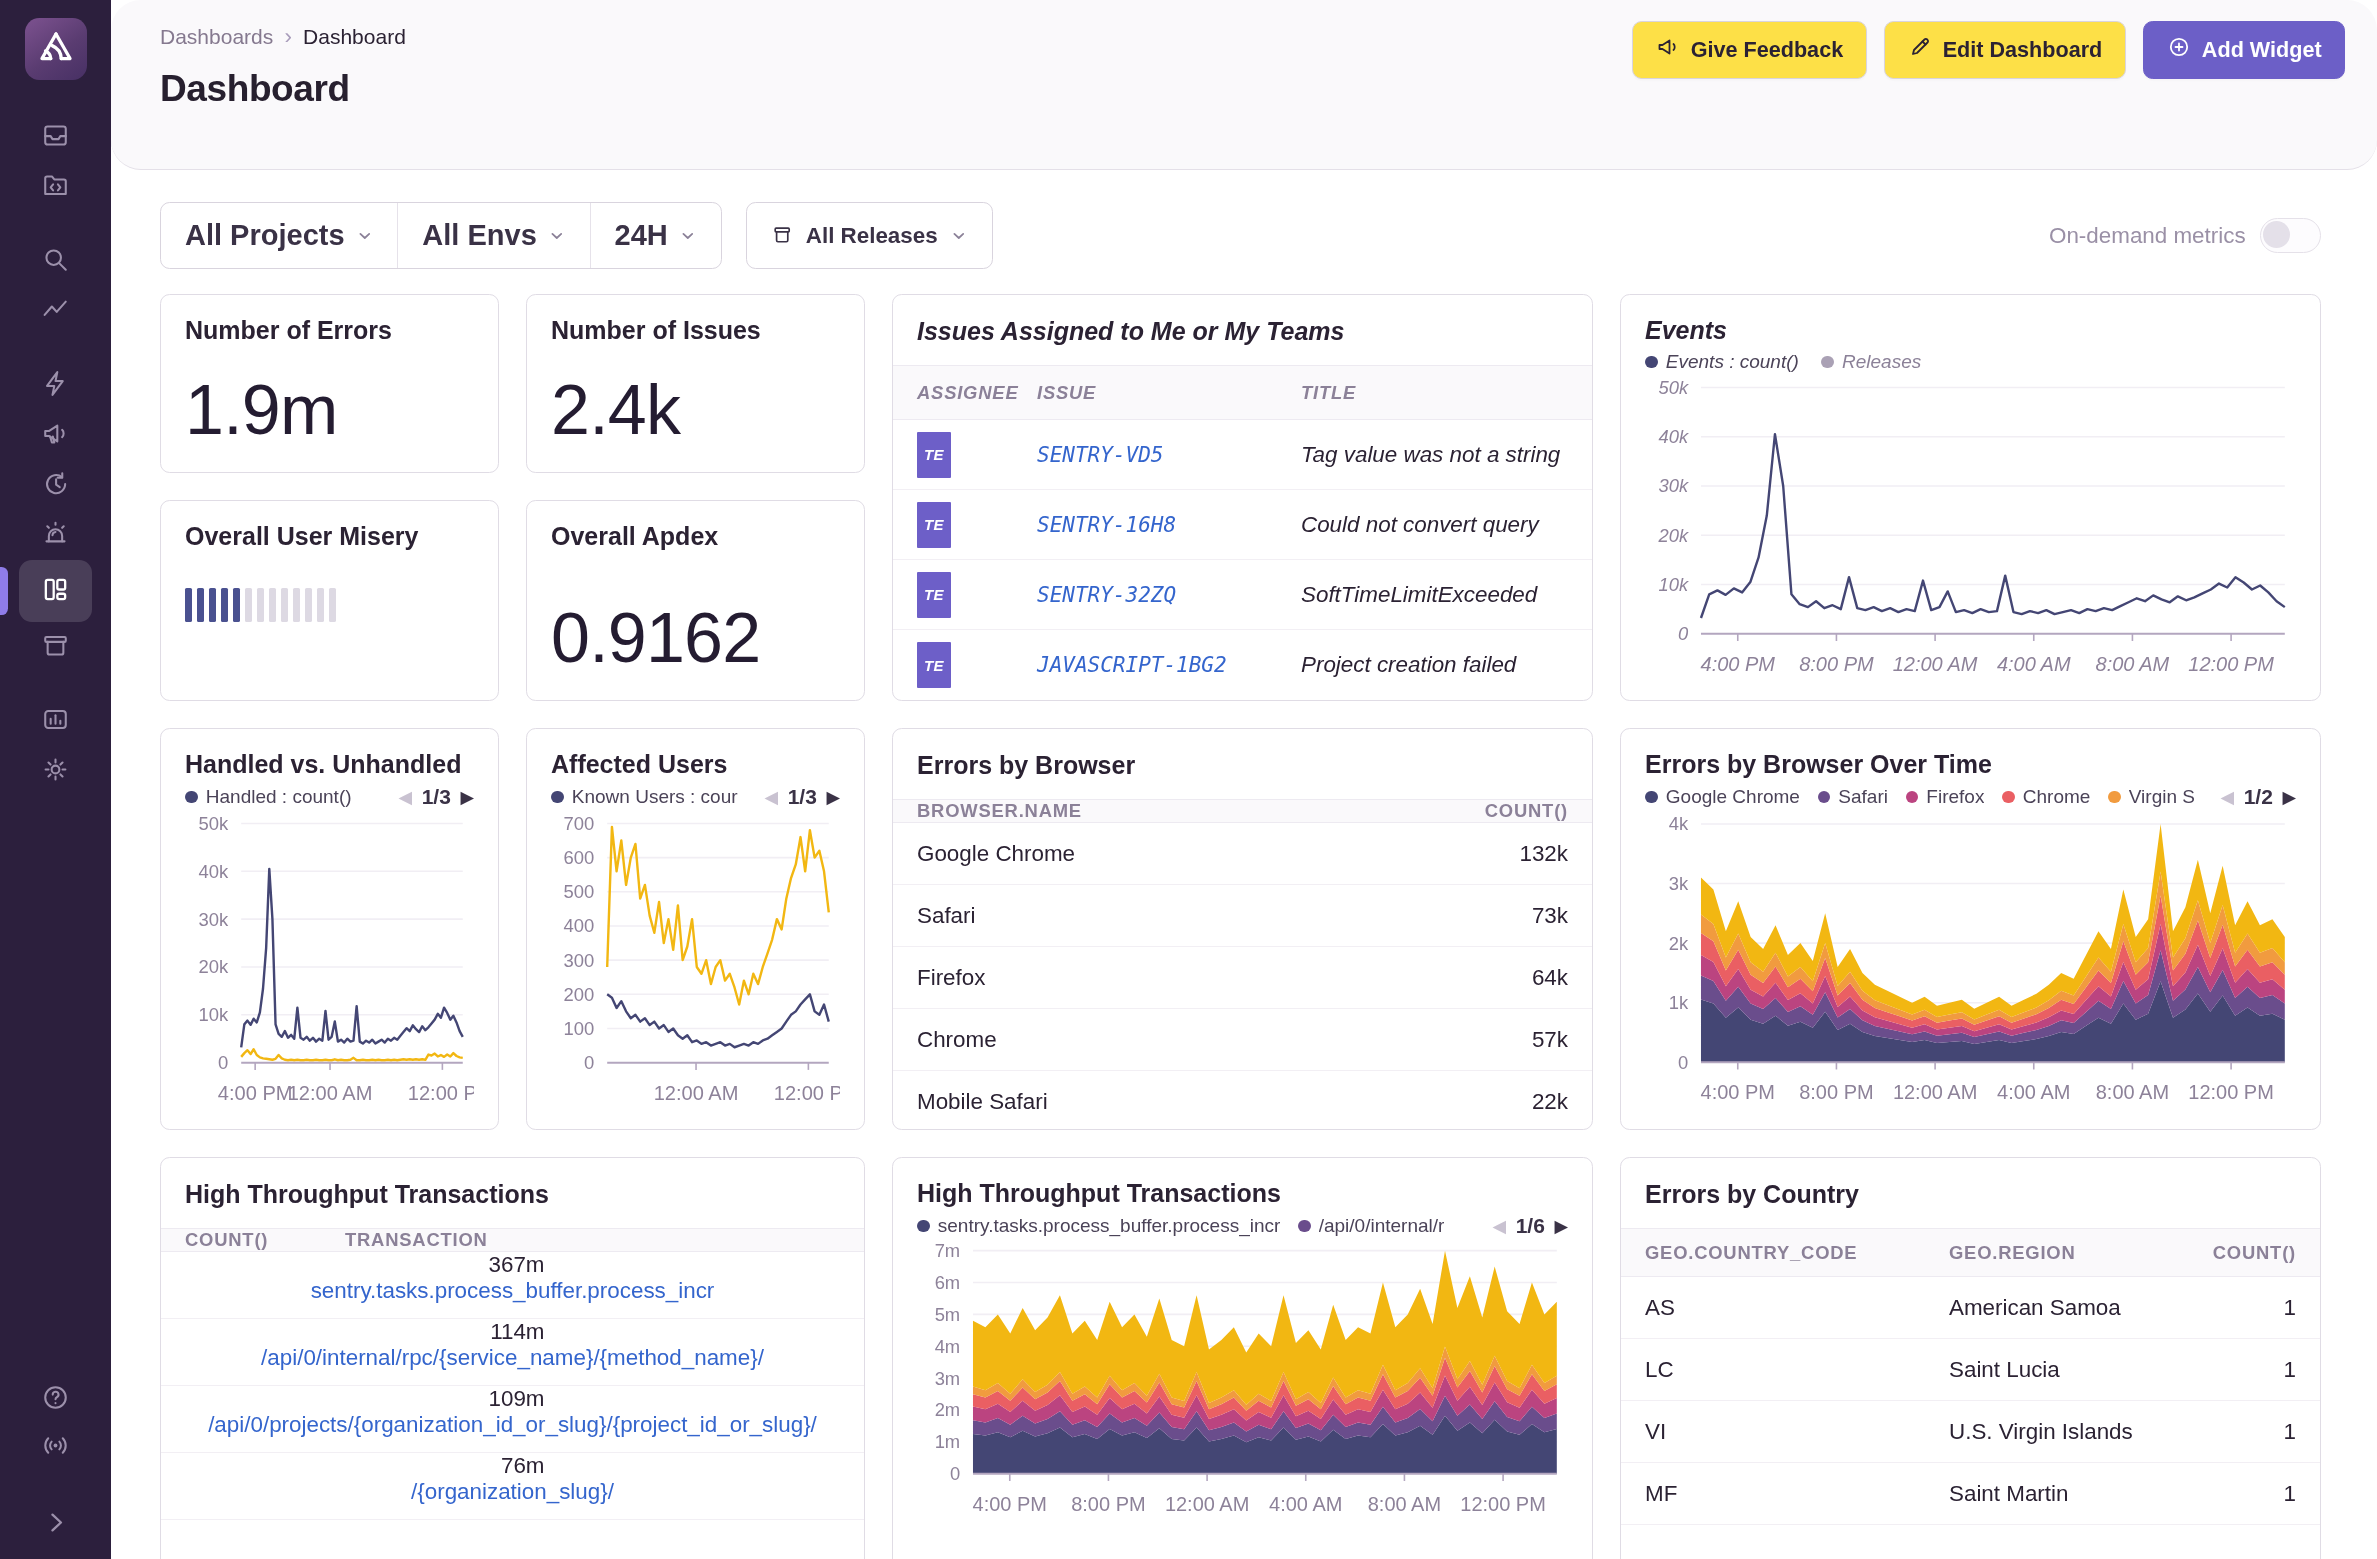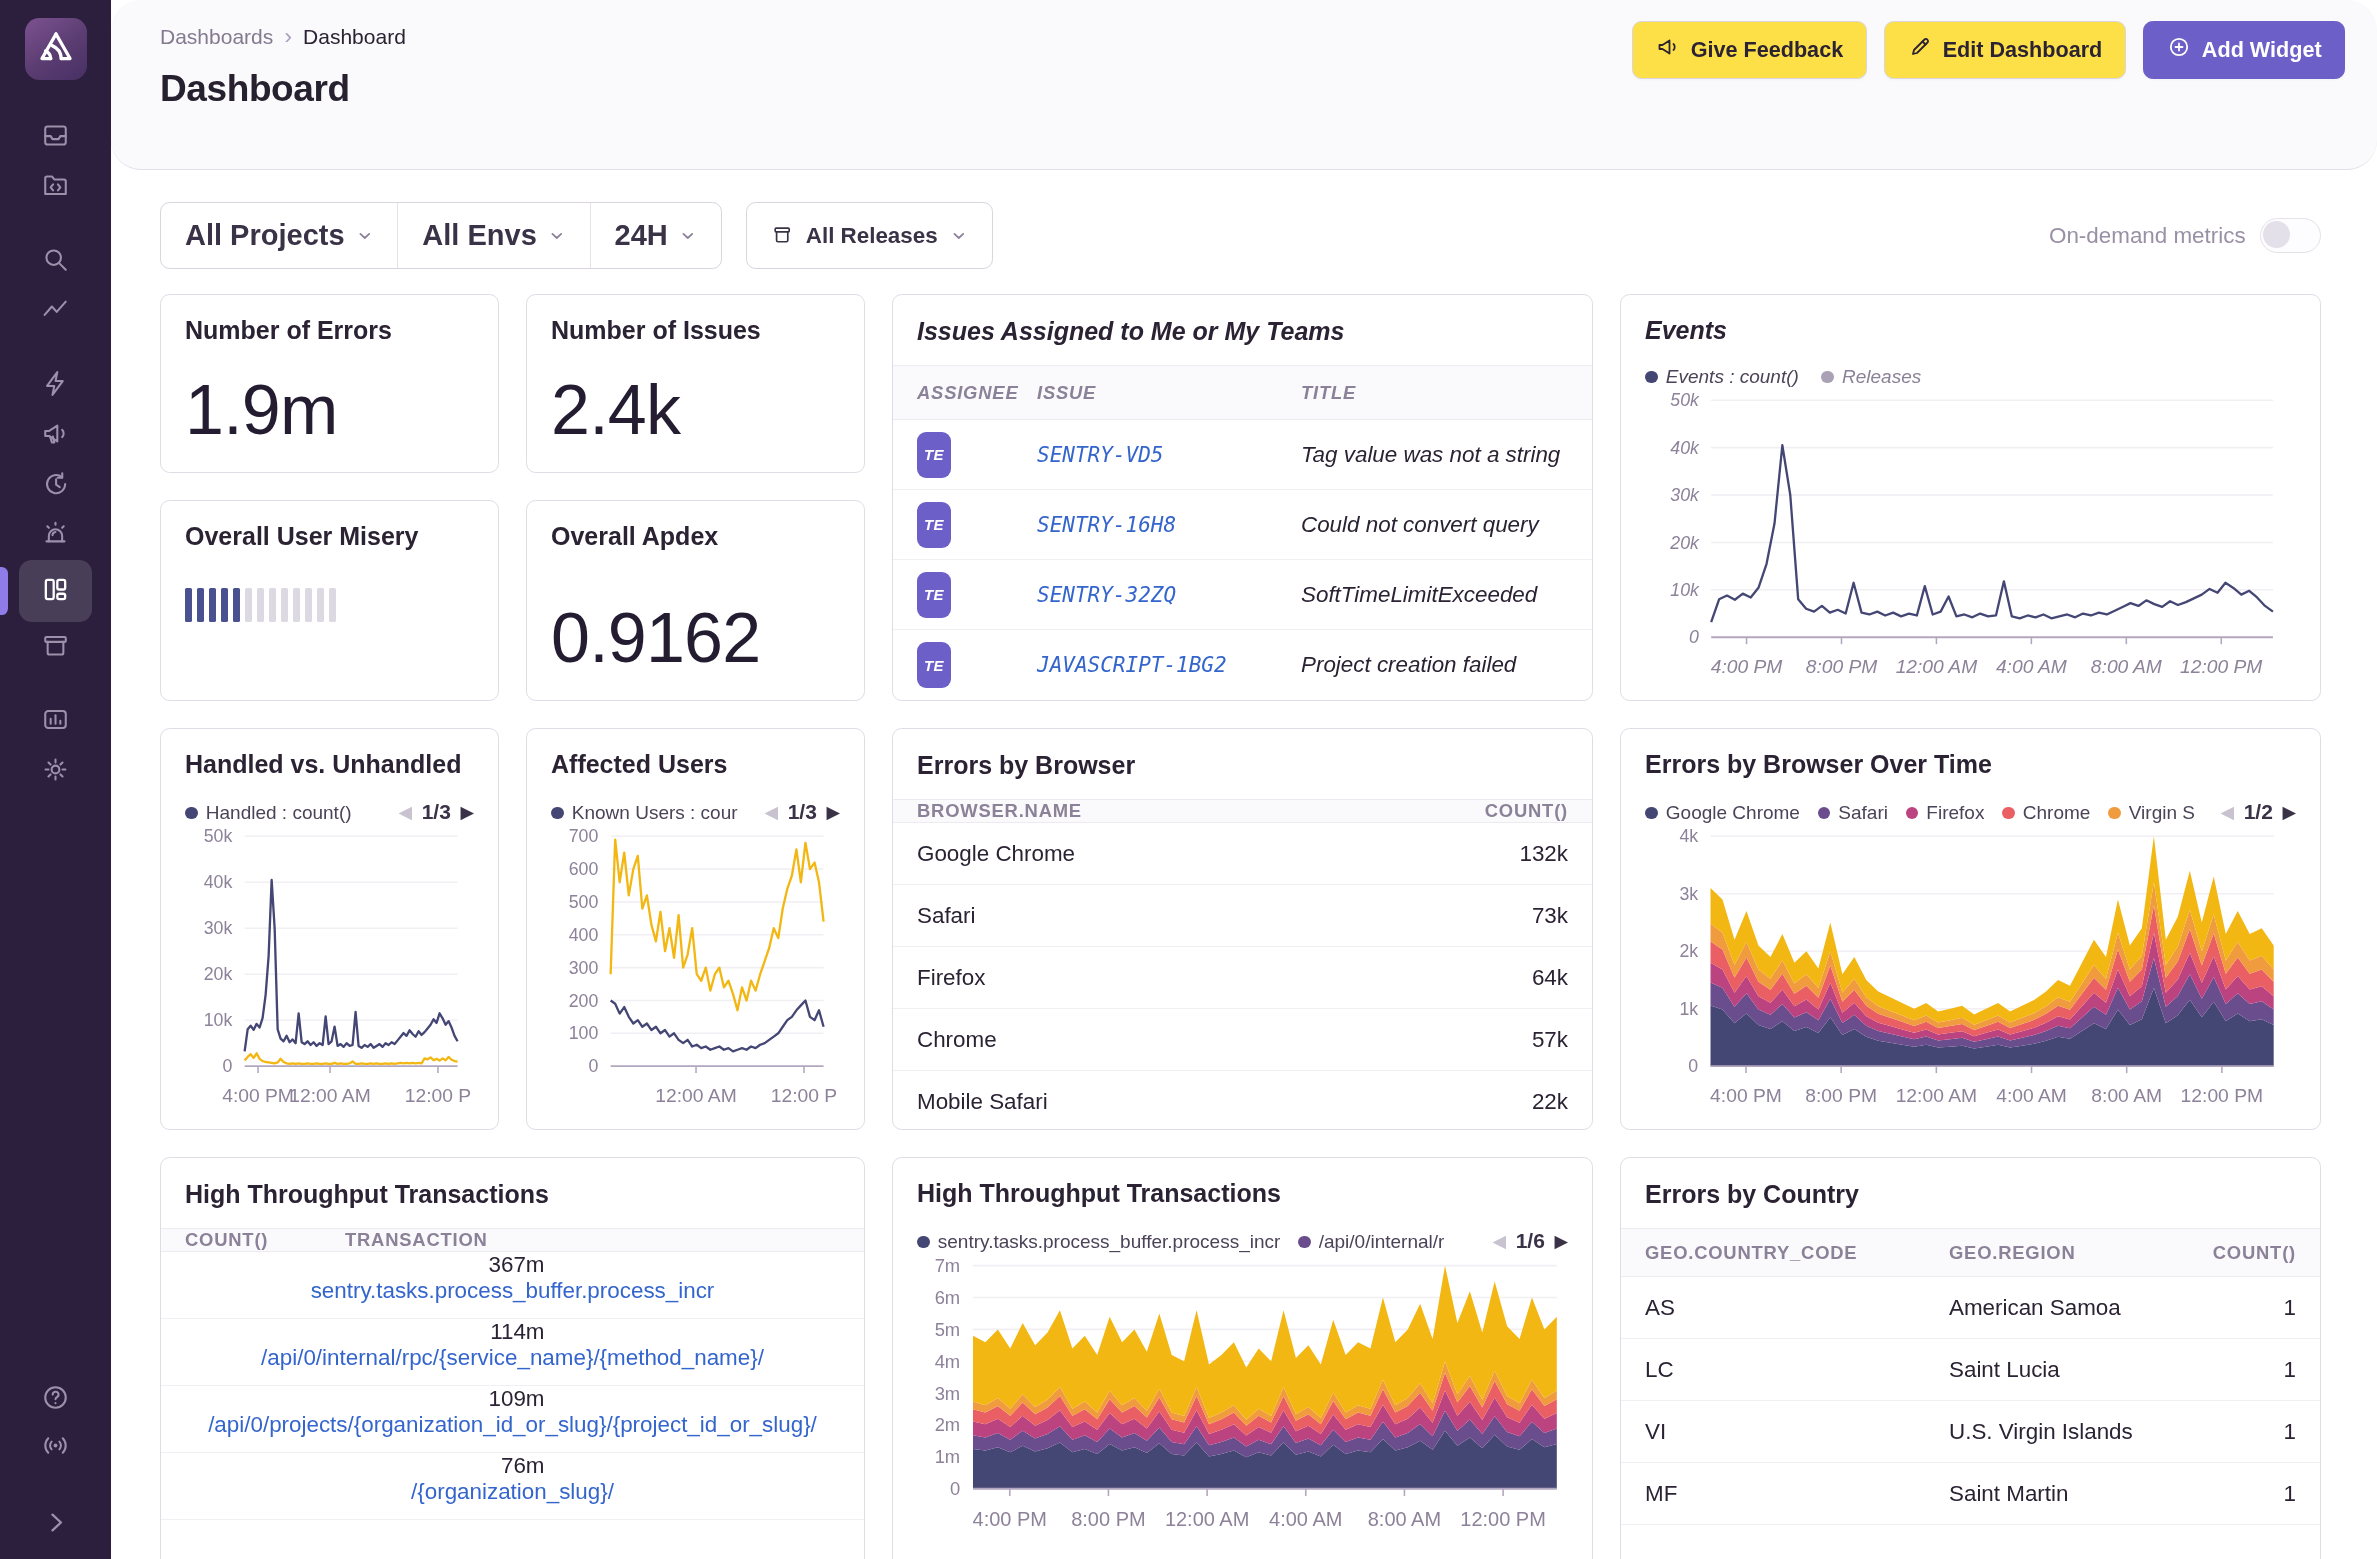--- a/index.html
+++ b/index.html
@@ -73,21 +73,21 @@
   .card-pad { padding:21px 24px; display:flex; flex-direction:column; flex:1; min-height:0;}
   .w-title { font-size:25px; font-weight:700; color:#2b2233; white-space:nowrap; overflow:hidden;}
   .big-number { font-size:70px; font-weight:500; color:#241c31; letter-spacing:-0.8px;
     margin-top:auto; line-height:1; padding-bottom:6.4px; }
 
   .misery-bars { display:flex; gap:4.8px; margin-top:37px; }
   .misery-bars span { width:7.2px; height:34px; border-radius:1.6px; background:#ddd9e3; }
   .misery-bars span.filled { background:#4a5190; }
 
   
-  .legend-row { display:flex; align-items:flex-end; gap:22.4px; margin-top:21px; min-width:0; }
+  .legend-row { display:flex; align-items:center; gap:22.4px; margin-top:6px; min-width:0; }
   .legend-item { display:flex; align-items:center; gap:8px; min-width:0; flex-shrink:1; }
   .legend-item .dot { width:12.8px; height:12.8px; border-radius:50%; flex:none; }
   .legend-item .ll { font-size:19px; color:#4b4358; white-space:nowrap; overflow:hidden; }
   .legend-item.muted .ll { color:#8b8198; }
   .pager { margin-left:auto; display:flex; align-items:center; gap:9.6px; flex:none; }
   .pager .arr { font-size:17.6px; cursor:pointer; }
   .pager .arr.prev { color:#c9c2d1; }
   .pager .arr.next { color:#3a3246; }
   .pager .pcount { font-size:21px; font-weight:600; color:#3a3246; }
 
@@ -98,21 +98,21 @@
   .t-title { padding:22.4px 24px 19px; font-size:25px; font-weight:700; color:#2b2233; }
   .thead { display:flex; align-items:center; height:61px; background:#faf9fb;
     border-top:1.6px solid #edeaf1; border-bottom:1.6px solid #edeaf1; padding:0 24px;
     font-size:18.4px; font-weight:700; letter-spacing:0.8px; color:#8b8198; }
   .trow { display:flex; align-items:center; border-bottom:1.6px solid #f2eff4; padding:0 24px;
     font-size:22.4px; color:#2b2233; flex:none; }
   .trow:last-child { border-bottom:none; }
   .col-assignee { width:120px; flex:none; }
   .col-issue { width:264px; flex:none; }
   .col-titlec { flex:1; min-width:0; white-space:nowrap; overflow:hidden; }
-  .avatar { width:34px; height:46px; border-radius:9px; background:#6d5fc8; color:#fff;
+  .avatar { width:34px; height:46px; border-radius:1px; background:#6d5fc8; color:#fff;
     font-size:15px; font-weight:700; display:flex; align-items:center; justify-content:center;
     letter-spacing:0.4px; }
   .mono-link { font-family:"DejaVu Sans Mono", monospace; font-size:21px; color:#3465cd;
     cursor:pointer; white-space:nowrap; }
   .link { color:#3465cd; cursor:pointer; white-space:nowrap; overflow:hidden; }
   .col-browser { flex:1; min-width:0; }
   .col-count { width:136px; flex:none; text-align:right; }
   .col-count-l { width:160px; flex:none; text-align:right; padding-right:48px; }
   .col-cth { text-align:left; }
   .col-trans { flex:1; min-width:0; white-space:nowrap; overflow:hidden; }

